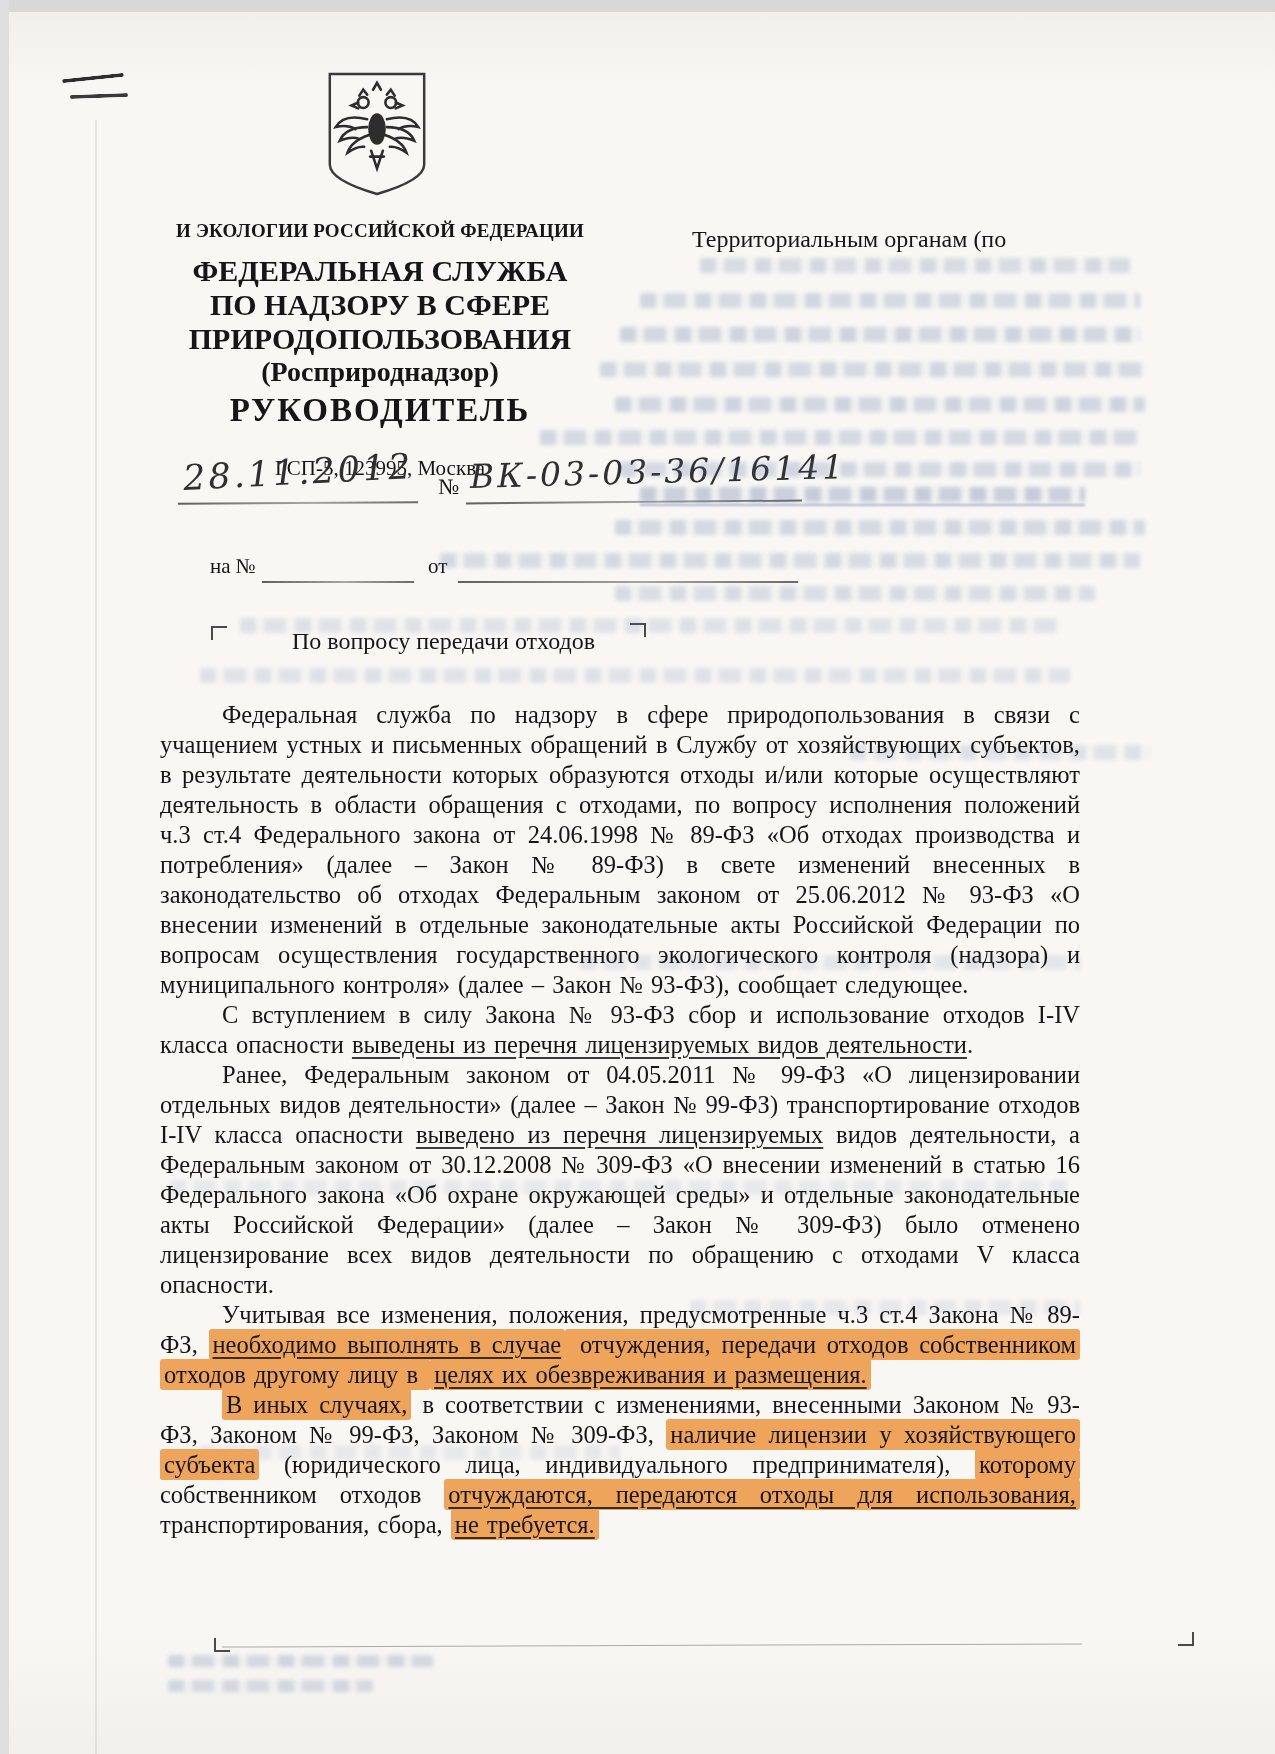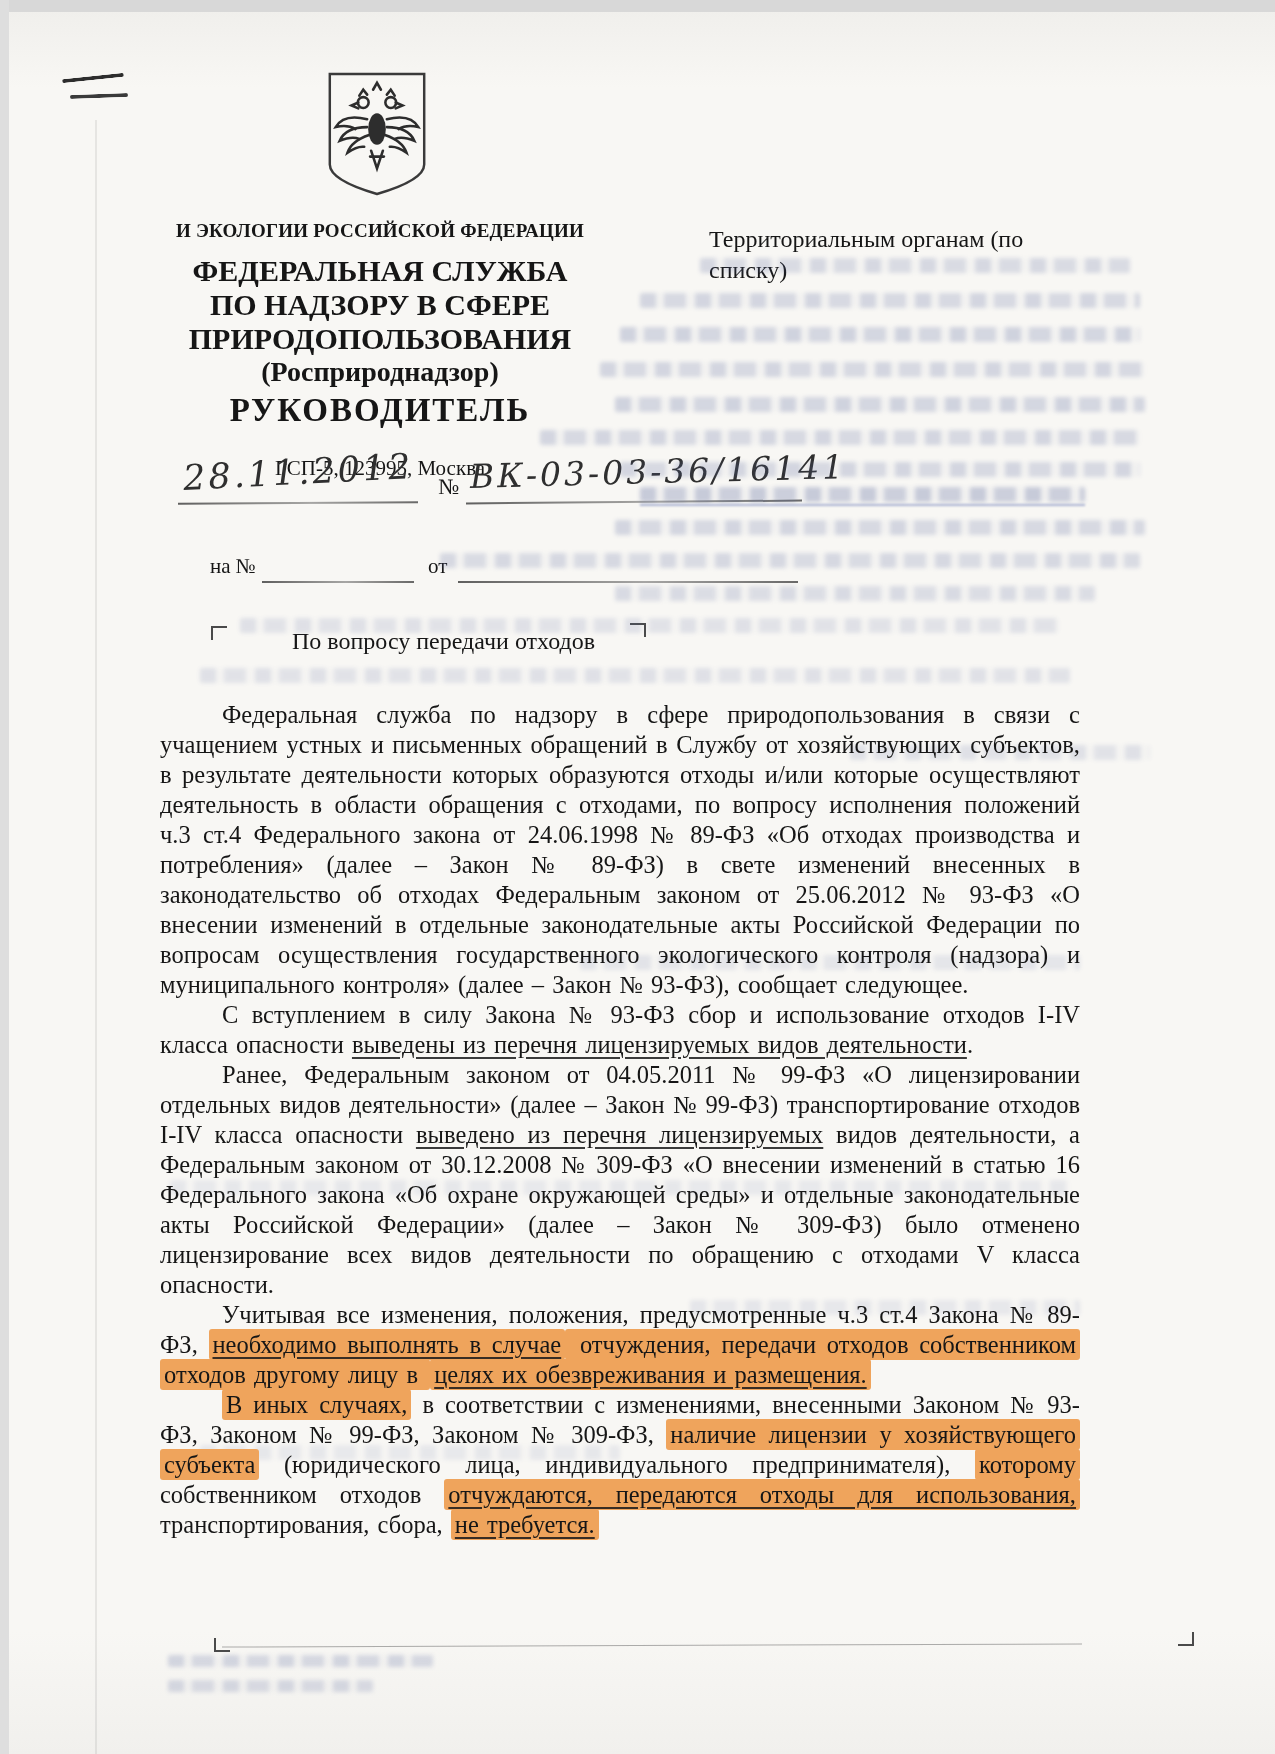--- a/index.html
+++ b/index.html
@@ -28,21 +28,21 @@
   .hw-num{left:470px;top:452px;font-size:33px;transform:rotate(-1.5deg);white-space:nowrap;}
   .no-sign{left:438px;top:474px;font-size:22px;}
   .scan-line{height:2px;background:linear-gradient(90deg,rgba(45,45,45,.75),rgba(45,45,45,.4) 55%,rgba(45,45,45,.7));}
   .u1{left:178px;top:502px;width:240px;transform:rotate(-.4deg);}
   .u2{left:466px;top:501px;width:336px;transform:rotate(-.5deg);}
   .reply-label{left:210px;top:554px;font-size:21px;}
   .from-label{left:428px;top:554px;font-size:21px;}
   .u3{left:262px;top:581px;width:152px;}
   .u4{left:458px;top:581px;width:340px;}
   
-  .addressee{left:692px;top:224px;width:400px;font-size:24px;line-height:31px;margin-left:17px;}
+  .addressee{left:692px;top:224px;width:400px;font-size:24px;line-height:31px;}
   
   .corner{width:14px;height:12px;}
   .c-tl{left:211px;top:626px;border-left:2px solid #4a4a4a;border-top:2px solid #4a4a4a;}
   .c-tr{left:630px;top:623px;border-right:2px solid #4a4a4a;border-top:2px solid #4a4a4a;}
   .c-bl{left:214px;top:1638px;border-left:2px solid #4a4a4a;border-bottom:2px solid #4a4a4a;}
   .c-br{left:1178px;top:1632px;border-right:2px solid #4a4a4a;border-bottom:2px solid #4a4a4a;}
   .subject{left:292px;top:628px;font-size:24px;}
   
   .body-text{left:160px;top:700px;width:920px;font-size:24.5px;line-height:30px;
     text-align:justify;word-spacing:2px;z-index:3;}
@@ -126,21 +126,20 @@
   <div class="abs hw hw-num">ВК-03-03-36/16141</div>
   <div class="abs scan-line u1"></div>
   <div class="abs scan-line u2"></div>
   <div class="abs reply-label">на №</div>
   <div class="abs from-label">от</div>
   <div class="abs scan-line u3"></div>
   <div class="abs scan-line u4"></div>
 
   <div class="abs addressee">
     <div>Территориальным органам (по</div>
-    <div>списку)</div>
   </div>
 
   <div class="abs corner c-tl"></div>
   <div class="abs subject">По вопросу передачи отходов</div>
   <div class="abs corner c-tr"></div>
 
   <div class="abs body-text">
     <p>
       <span>Федеральная служба по надзору в сфере природопользования в связи с учащением устных и письменных обращений в Службу от хозяйствующих субъектов, в результате деятельности которых образуются отходы и/или которые осуществляют деятельность в области обращения с отходами, по вопросу исполнения положений ч.3 ст.4 Федерального закона от 24.06.1998 № 89-ФЗ «Об отходах производства и потребления» (далее – Закон № 89-ФЗ) в свете изменений внесенных в законодательство об отходах Федеральным законом от 25.06.2012 № 93-ФЗ «О внесении изменений в отдельные законодательные акты Российской Федерации по вопросам осуществления государственного экологического контроля (надзора) и муниципального контроля» (далее – Закон № 93-ФЗ), сообщает следующее.</span>
     </p>

